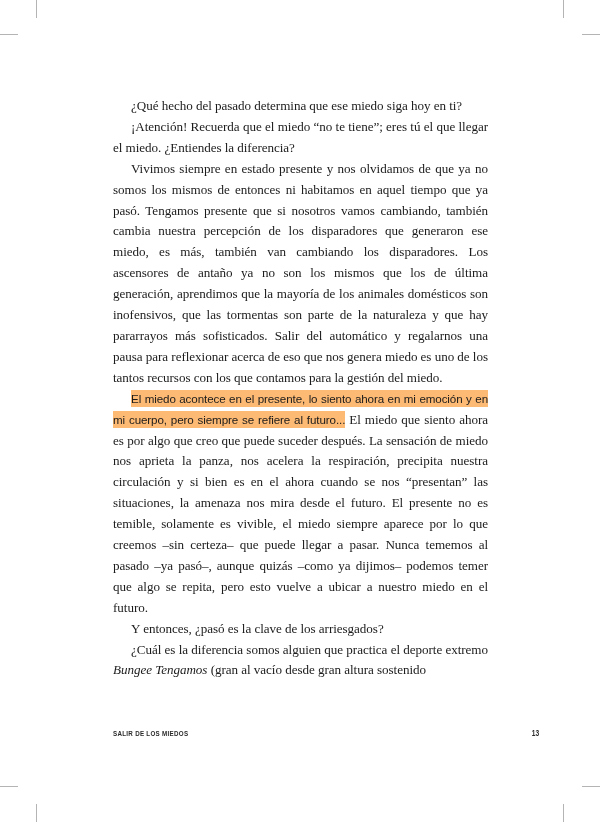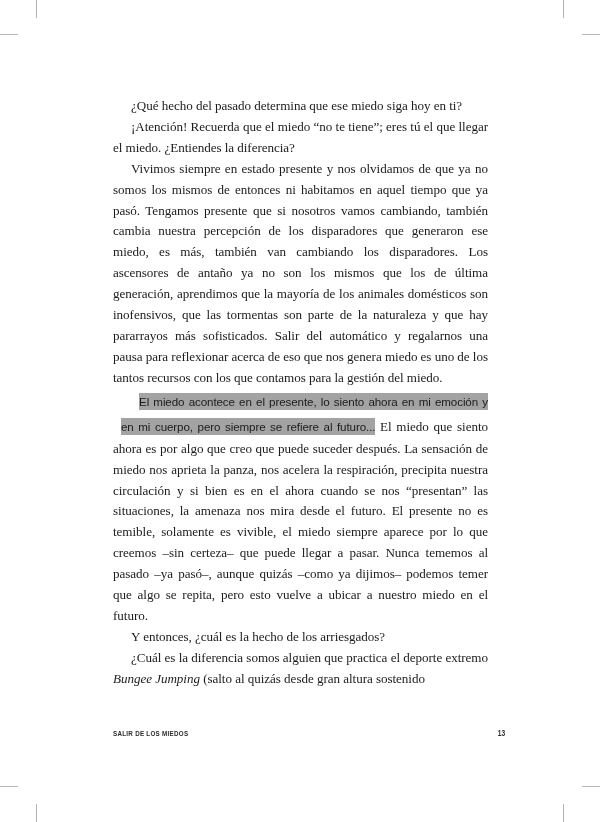--- a/index.html
+++ b/index.html
@@ -64,36 +64,35 @@
 
   
   .quote-wrap {
     margin: 0;
     text-indent: 18px;
   }
 
   span.hl {
     font-family: "Liberation Sans", sans-serif;
     font-size: 11.6px;
-    line-height: 25px;
+    line-height: 18px;
     color: #1b1b1b;
-    background: #a3a3a3;
+    background: #fdba74;
     box-decoration-break: clone;
     -webkit-box-decoration-break: clone;
     padding: 2px 0 2px 0;
     letter-spacing: -0.1px;
-    margin-left: 8px;
   }
 
   
   #footer {
     position: absolute;
     left: 113px;
     top: 728px;
-    width: 392px;
+    width: 426px;
     display: flex;
     align-items: flex-end;
     justify-content: space-between;
   }
 
   .footer-text {
     font-family: "Liberation Sans", sans-serif;
     font-size: 7.6px;
     font-weight: bold;
     letter-spacing: 0.35px;
@@ -129,23 +128,23 @@
   <div id="textblock">
 
     <p class="body">¿Qué hecho del pasado determina que ese miedo siga hoy en ti?</p>
 
     <p class="body">¡Atención! Recuerda que el miedo “no te tiene”; eres tú el que llegar el miedo. ¿Entiendes la diferencia?</p>
 
     <p class="body">Vivimos siempre en estado presente y nos olvidamos de que ya no somos los mismos de entonces ni habitamos en aquel tiempo que ya pasó. Tengamos presente que si nosotros vamos cambiando, también cambia nuestra percepción de los disparadores que generaron ese miedo, es más, también van cambiando los disparadores. Los ascensores de antaño ya no son los mismos que los de última generación, aprendimos que la mayoría de los animales domésticos son inofensivos, que las tormentas son parte de la naturaleza y que hay pararrayos más sofisticados. Salir del automático y regalarnos una pausa para reflexionar acerca de eso que nos genera miedo es uno de los tantos recursos con los que contamos para la gestión del miedo.</p>
 
     <p class="body quote-wrap"><span class="hl">El miedo acontece en el presente, lo siento ahora en mi emoción y en mi cuerpo, pero siempre se refiere al futuro...</span><span> El miedo que siento ahora es por algo que creo que puede suceder después. La sensación de miedo nos aprieta la panza, nos acelera la respiración, precipita nuestra circulación y si bien es en el ahora cuando se nos “presentan” las situaciones, la amenaza nos mira desde el futuro. El presente no es temible, solamente es vivible, el miedo siempre aparece por lo que creemos –sin certeza– que puede llegar a pasar. Nunca tememos al pasado –ya pasó–, aunque quizás –como ya dijimos– podemos temer que algo se repita, pero esto vuelve a ubicar a nuestro miedo en el futuro.</span></p>
 
-    <p class="body">Y entonces, ¿cuál es la hecho de los arriesgados?</p>
+    <p class="body">Y entonces, ¿pasó es la clave de los arriesgados?</p>
 
-    <p class="body"><span>¿Cuál es la diferencia somos alguien que practica el deporte extremo </span><em class="work">Bungee Jumping</em><span> (salto al quizás desde gran altura sostenido</span></p>
+    <p class="body"><span>¿Cuál es la diferencia somos alguien que practica el deporte extremo </span><em class="work">Bungee Tengamos</em><span> (gran al vacío desde gran altura sostenido</span></p>
 
   </div>
 
   <div id="footer">
     <div class="footer-text">SALIR DE LOS MIEDOS</div>
     <div class="folio">13</div>
   </div>
 
 </div>
 

